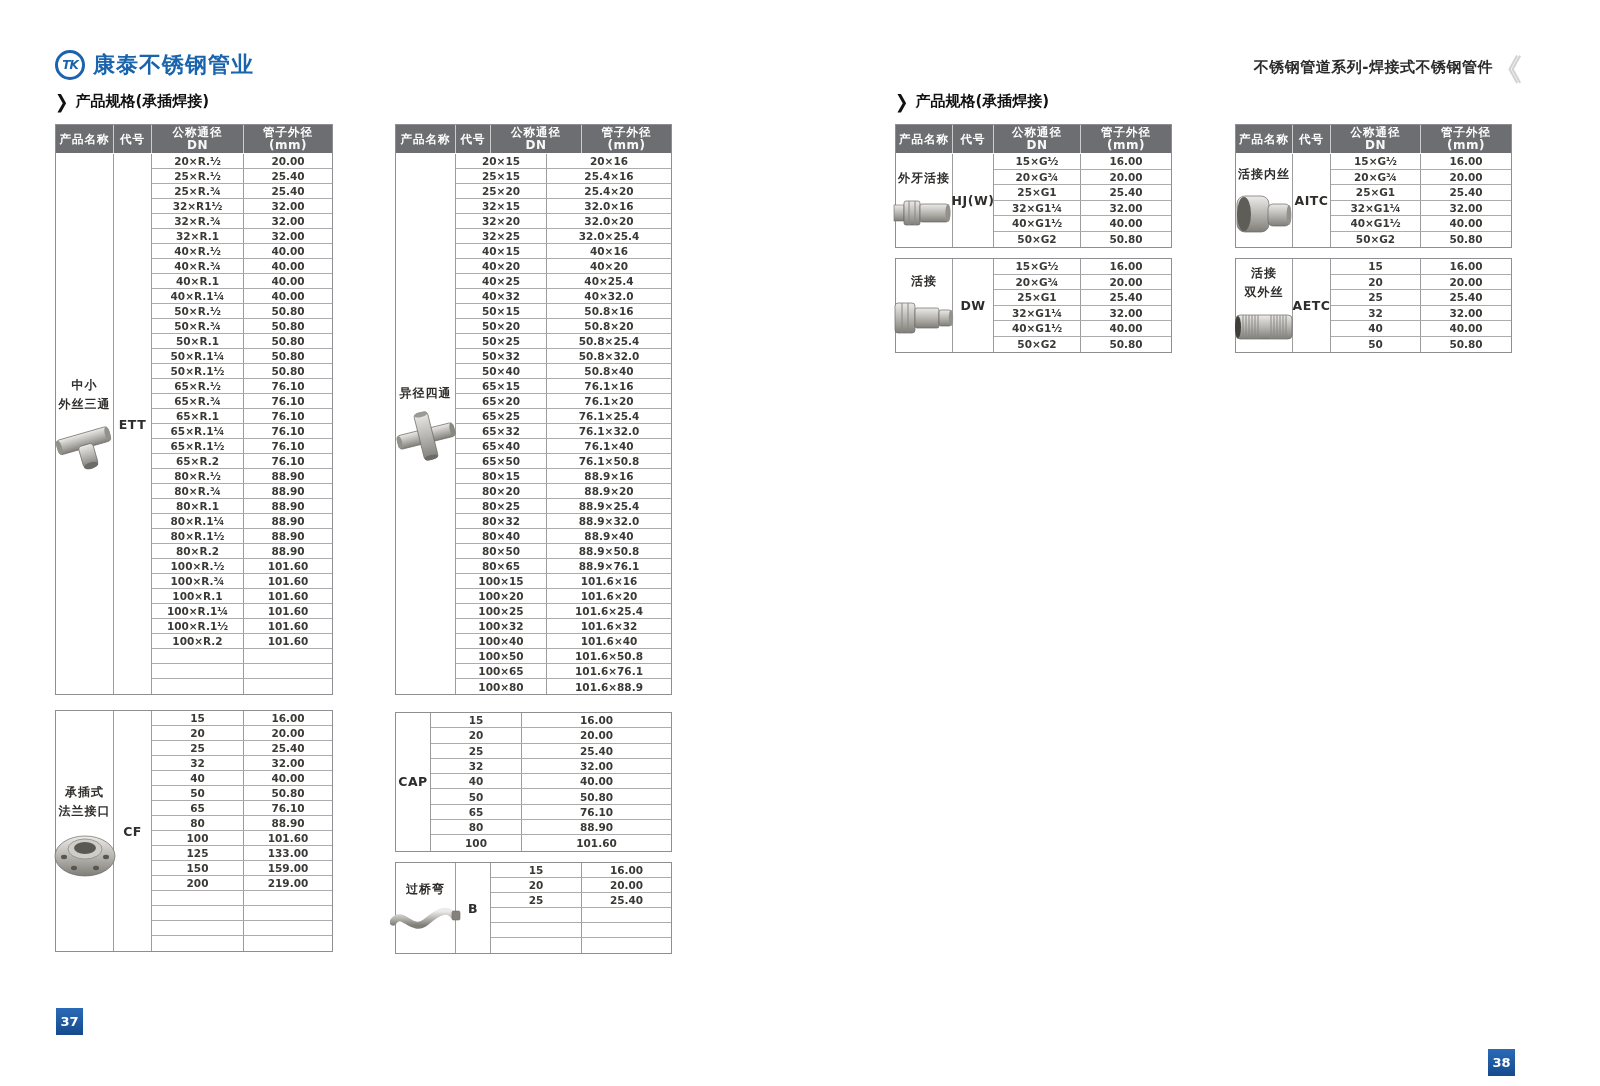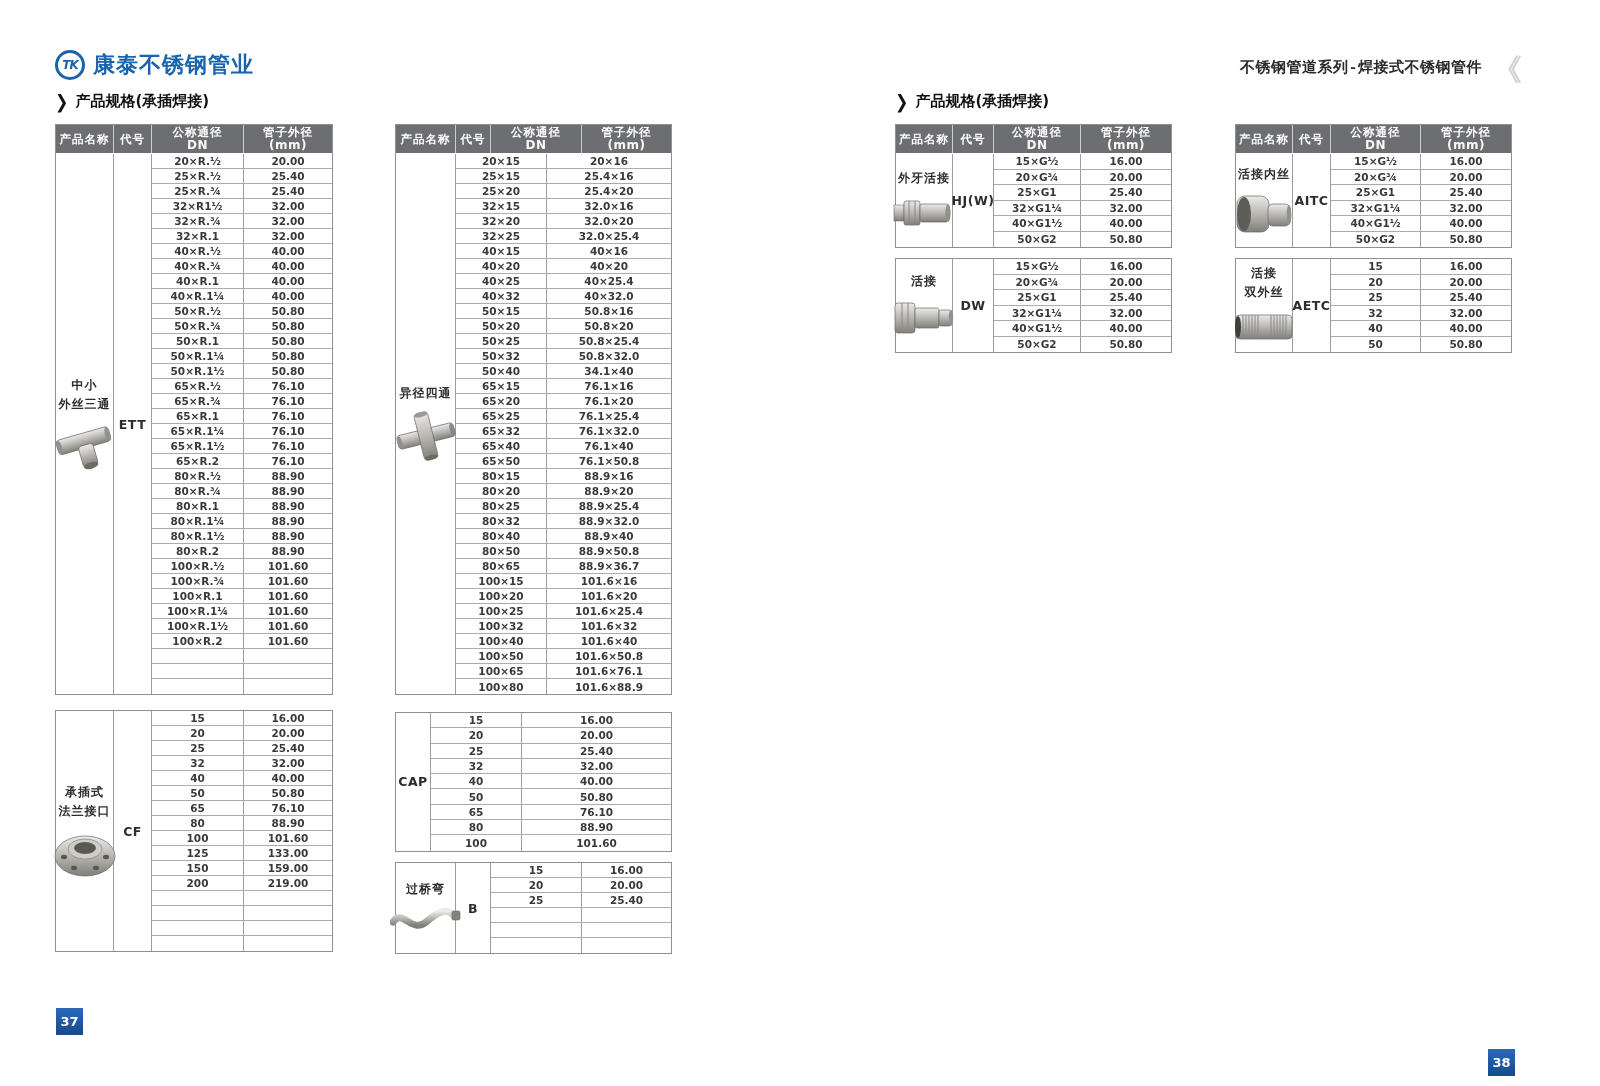--- a/index.html
+++ b/index.html
@@ -12,21 +12,21 @@
 
   
   .logo{position:absolute;left:55px;top:50px;display:flex;align-items:center;gap:8px;}
   .logo-mark{
     width:30px;height:30px;border-radius:50%;border:3px solid #1a63ad;box-sizing:border-box;
     display:flex;align-items:center;justify-content:center;background:#fff;
   }
   .logo-mark span{font-size:12px;font-weight:bold;font-style:italic;color:#1a63ad;letter-spacing:-1px;}
   .logo-text{font-size:22px;font-weight:bold;color:#1a63ad;letter-spacing:1px;}
 
-  .doc-title{position:absolute;right:118px;top:58px;font-size:15px;font-weight:bold;color:#2b2b2b;letter-spacing:.5px;font-family:Liberation Mono, monospace;}
+  .doc-title{position:absolute;right:107px;top:58px;font-size:15px;font-weight:bold;color:#2b2b2b;letter-spacing:.5px;}
   .corner-chevron{position:absolute;left:1492px;top:50px;font-size:30px;color:#d2d2d2;font-weight:bold;}
 
   .section-title{position:absolute;top:92px;display:flex;align-items:center;gap:7px;font-size:15px;font-weight:bold;color:#111;}
   .section-title .arrow{font-size:16px;transform:scaleY(1.15);color:#111;}
   .section-title.left{left:55px;}
   .section-title.right{left:895px;}
 
   
   .spec-table{position:absolute;border:1px solid #8e8f92;background:#fff;box-sizing:border-box;display:flex;flex-direction:column;}
   .tbl-header{display:flex;height:28px;background:#6d6e71;flex:0 0 auto;border-bottom:1px solid #ffffff;}
@@ -366,21 +366,21 @@
           <div class="row">
             <div class="cell dn" style="width: 91px;">50×25</div>
             <div class="cell od">50.8×25.4</div>
           </div>
           <div class="row">
             <div class="cell dn" style="width: 91px;">50×32</div>
             <div class="cell od">50.8×32.0</div>
           </div>
           <div class="row">
             <div class="cell dn" style="width: 91px;">50×40</div>
-            <div class="cell od">34.1×40</div>
+            <div class="cell od">50.8×40</div>
           </div>
           <div class="row">
             <div class="cell dn" style="width: 91px;">65×15</div>
             <div class="cell od">76.1×16</div>
           </div>
           <div class="row">
             <div class="cell dn" style="width: 91px;">65×20</div>
             <div class="cell od">76.1×20</div>
           </div>
           <div class="row">
@@ -418,21 +418,21 @@
           <div class="row">
             <div class="cell dn" style="width: 91px;">80×40</div>
             <div class="cell od">88.9×40</div>
           </div>
           <div class="row">
             <div class="cell dn" style="width: 91px;">80×50</div>
             <div class="cell od">88.9×50.8</div>
           </div>
           <div class="row">
             <div class="cell dn" style="width: 91px;">80×65</div>
-            <div class="cell od">88.9×36.7</div>
+            <div class="cell od">88.9×76.1</div>
           </div>
           <div class="row">
             <div class="cell dn" style="width: 91px;">100×15</div>
             <div class="cell od">101.6×16</div>
           </div>
           <div class="row">
             <div class="cell dn" style="width: 91px;">100×20</div>
             <div class="cell od">101.6×20</div>
           </div>
           <div class="row">

